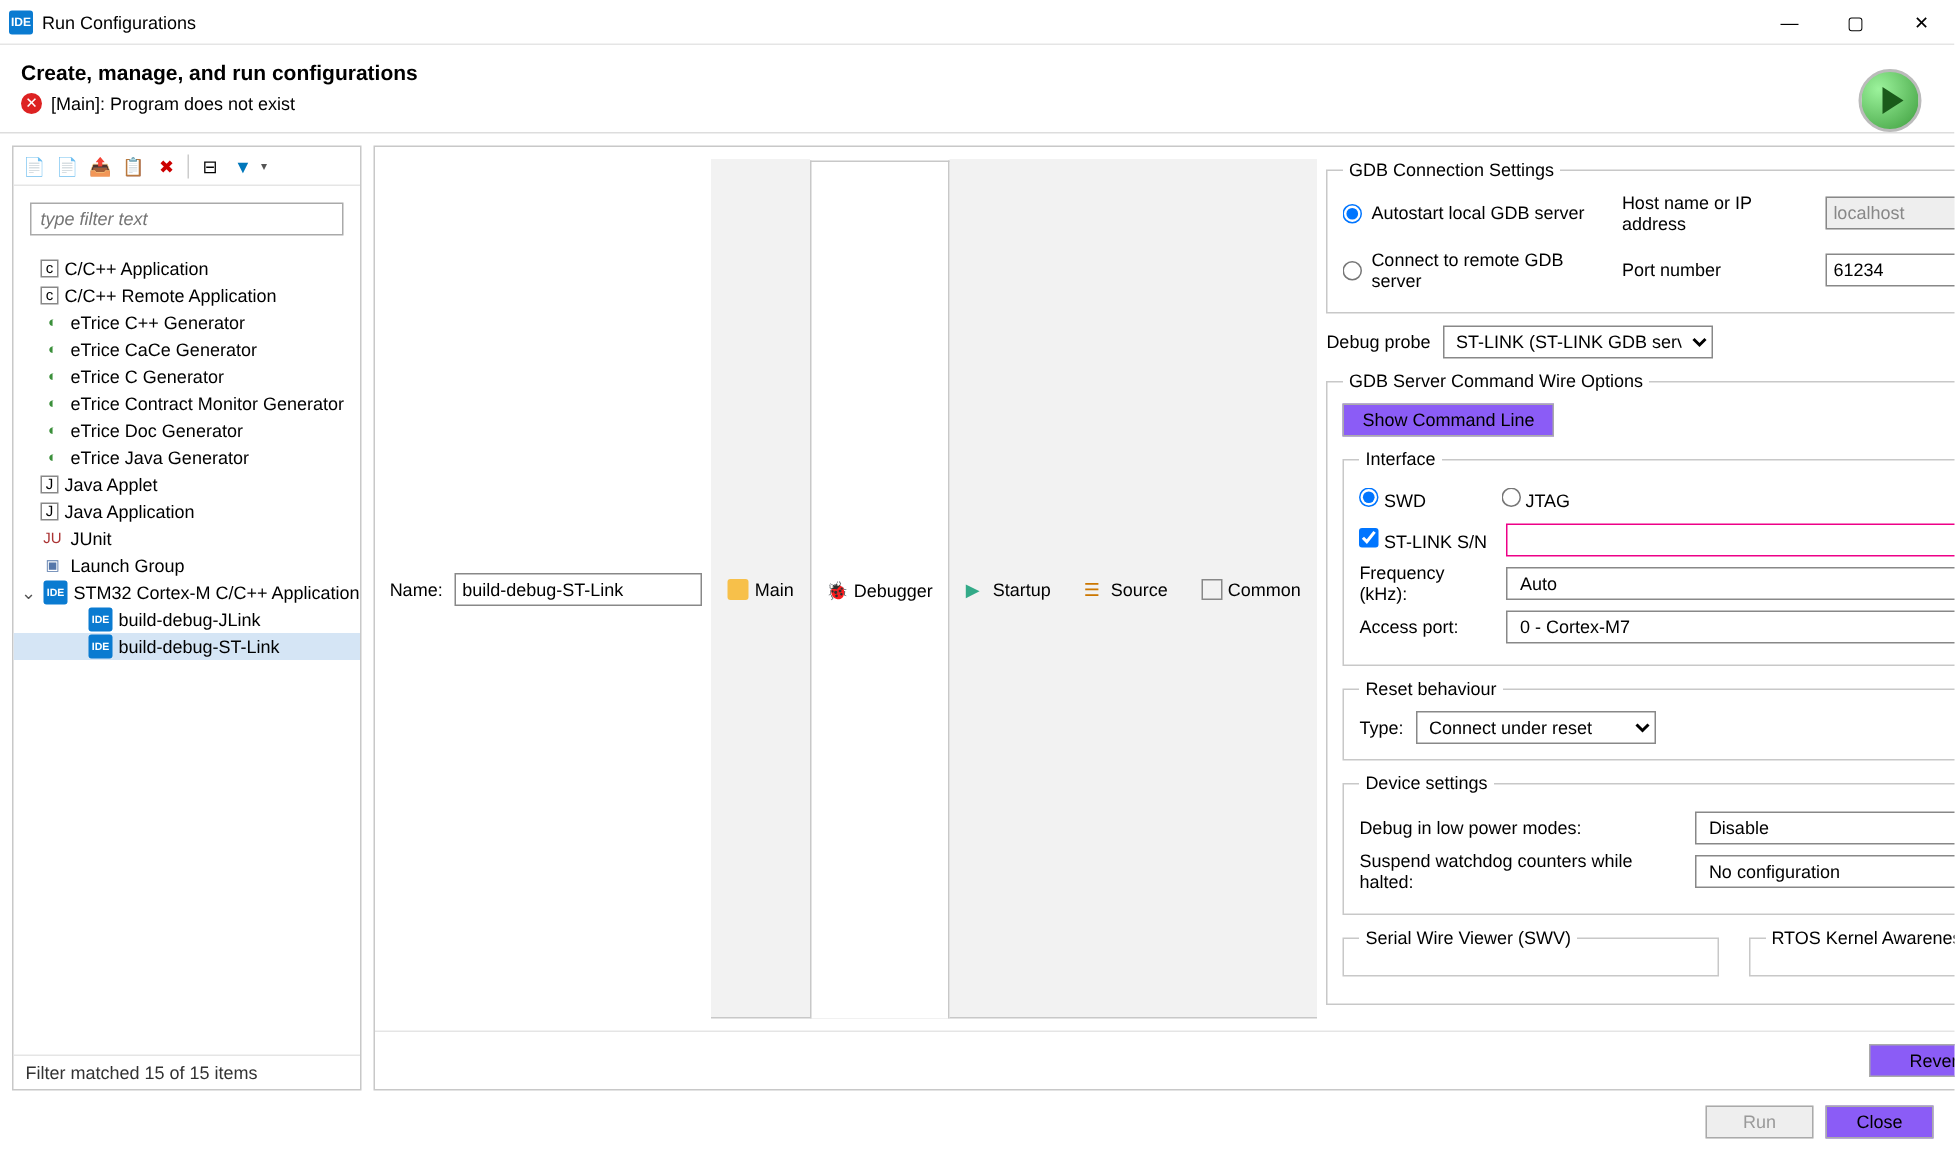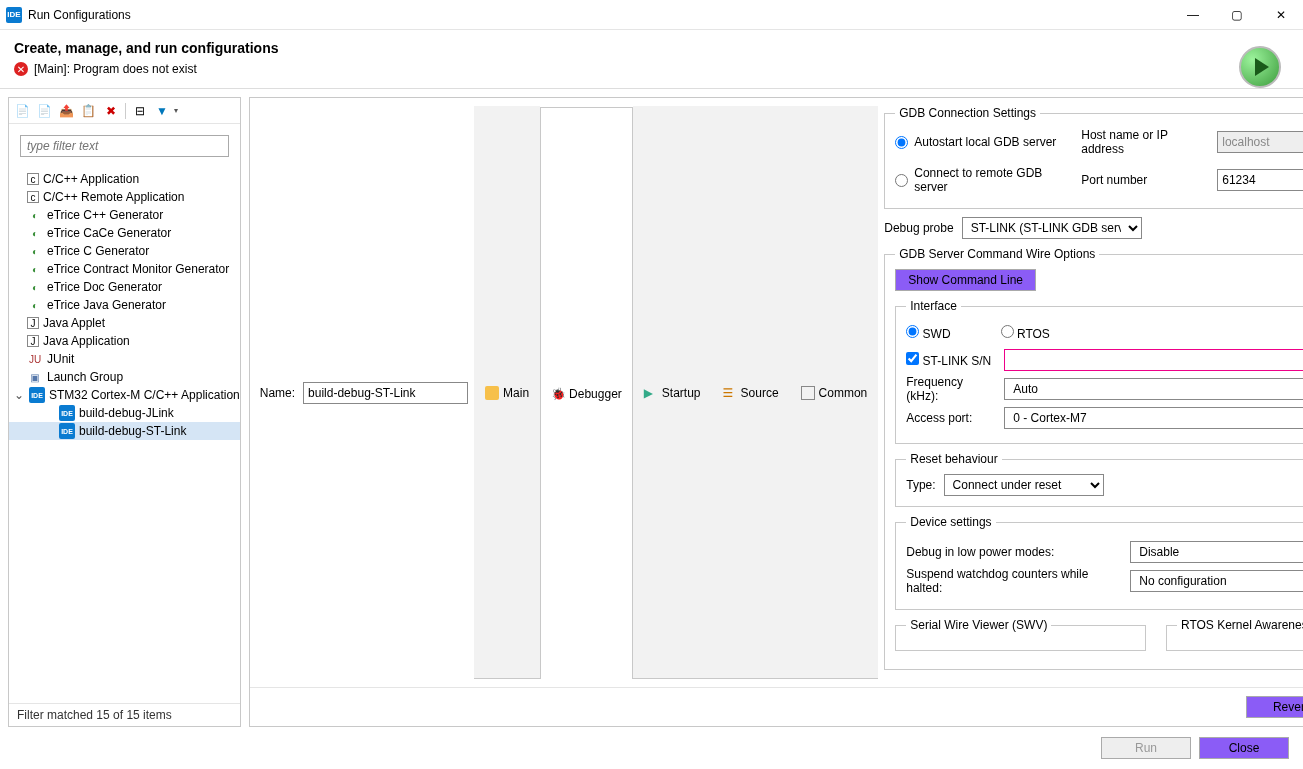--- a/index.html
+++ b/index.html
@@ -51,21 +51,21 @@
 .btn { border: 1px solid #aaa; background: #8b5cf6; padding: 3px 12px; }
 .btn:disabled { color: #999; background: #eee; }
 .iface-row { display: flex; gap: 50px; margin: 4px 0 8px; }
 .form-row { display: flex; align-items: center; gap: 8px; margin: 4px 0; }
 .form-row label { width: 90px; }
 .sn-input { border: 1px solid #e08; width: 340px; }
 .combo { width: 345px; }
 .right-bottom { display: flex; justify-content: flex-end; gap: 8px; padding: 8px 10px; border-top: 1px solid #e5e5e5; }
 .right-bottom .btn { width: 90px; }
 .footer { display: flex; justify-content: flex-end; gap: 8px; padding: 10px 14px; }
-.footer .btn { width: 90px; }
+.footer .btn { width: 72px; }
 .two-col { display: flex; gap: 20px; }
 .two-col fieldset { flex: 1; }
 .ds-row { display: flex; align-items: center; gap: 6px; margin: 4px 0; }
 .ds-row label { width: 218px; }
 .ds-row select { flex: 1; }
 </style>
 </head>
 <body>
 
 <div class="titlebar">
@@ -220,21 +220,21 @@
           <select style="width:180px"><option>ST-LINK (ST-LINK GDB server)</option></select>
         </div>
 
         <fieldset>
           <legend>GDB Server Command Wire Options</legend>
           <button class="btn">Show Command Line</button>
           <fieldset style="margin-top:8px">
             <legend>Interface</legend>
             <div class="iface-row">
               <label><input type="radio" name="if" checked="" style=""> <span>SWD</span></label>
-              <label><input type="radio" name="if" style=""> <span>RTOS</span></label>
+              <label><input type="radio" name="if" style=""> <span>JTAG</span></label>
             </div>
             <div class="form-row">
               <label><input type="checkbox" checked="" style=""> <span>ST-LINK S/N</span></label>
               <select class="sn-input"><option></option></select>
               <button class="btn">Scan</button>
             </div>
             <div class="form-row">
               <label>Frequency (kHz):</label>
               <select class="combo"><option>Auto</option></select>
             </div>

